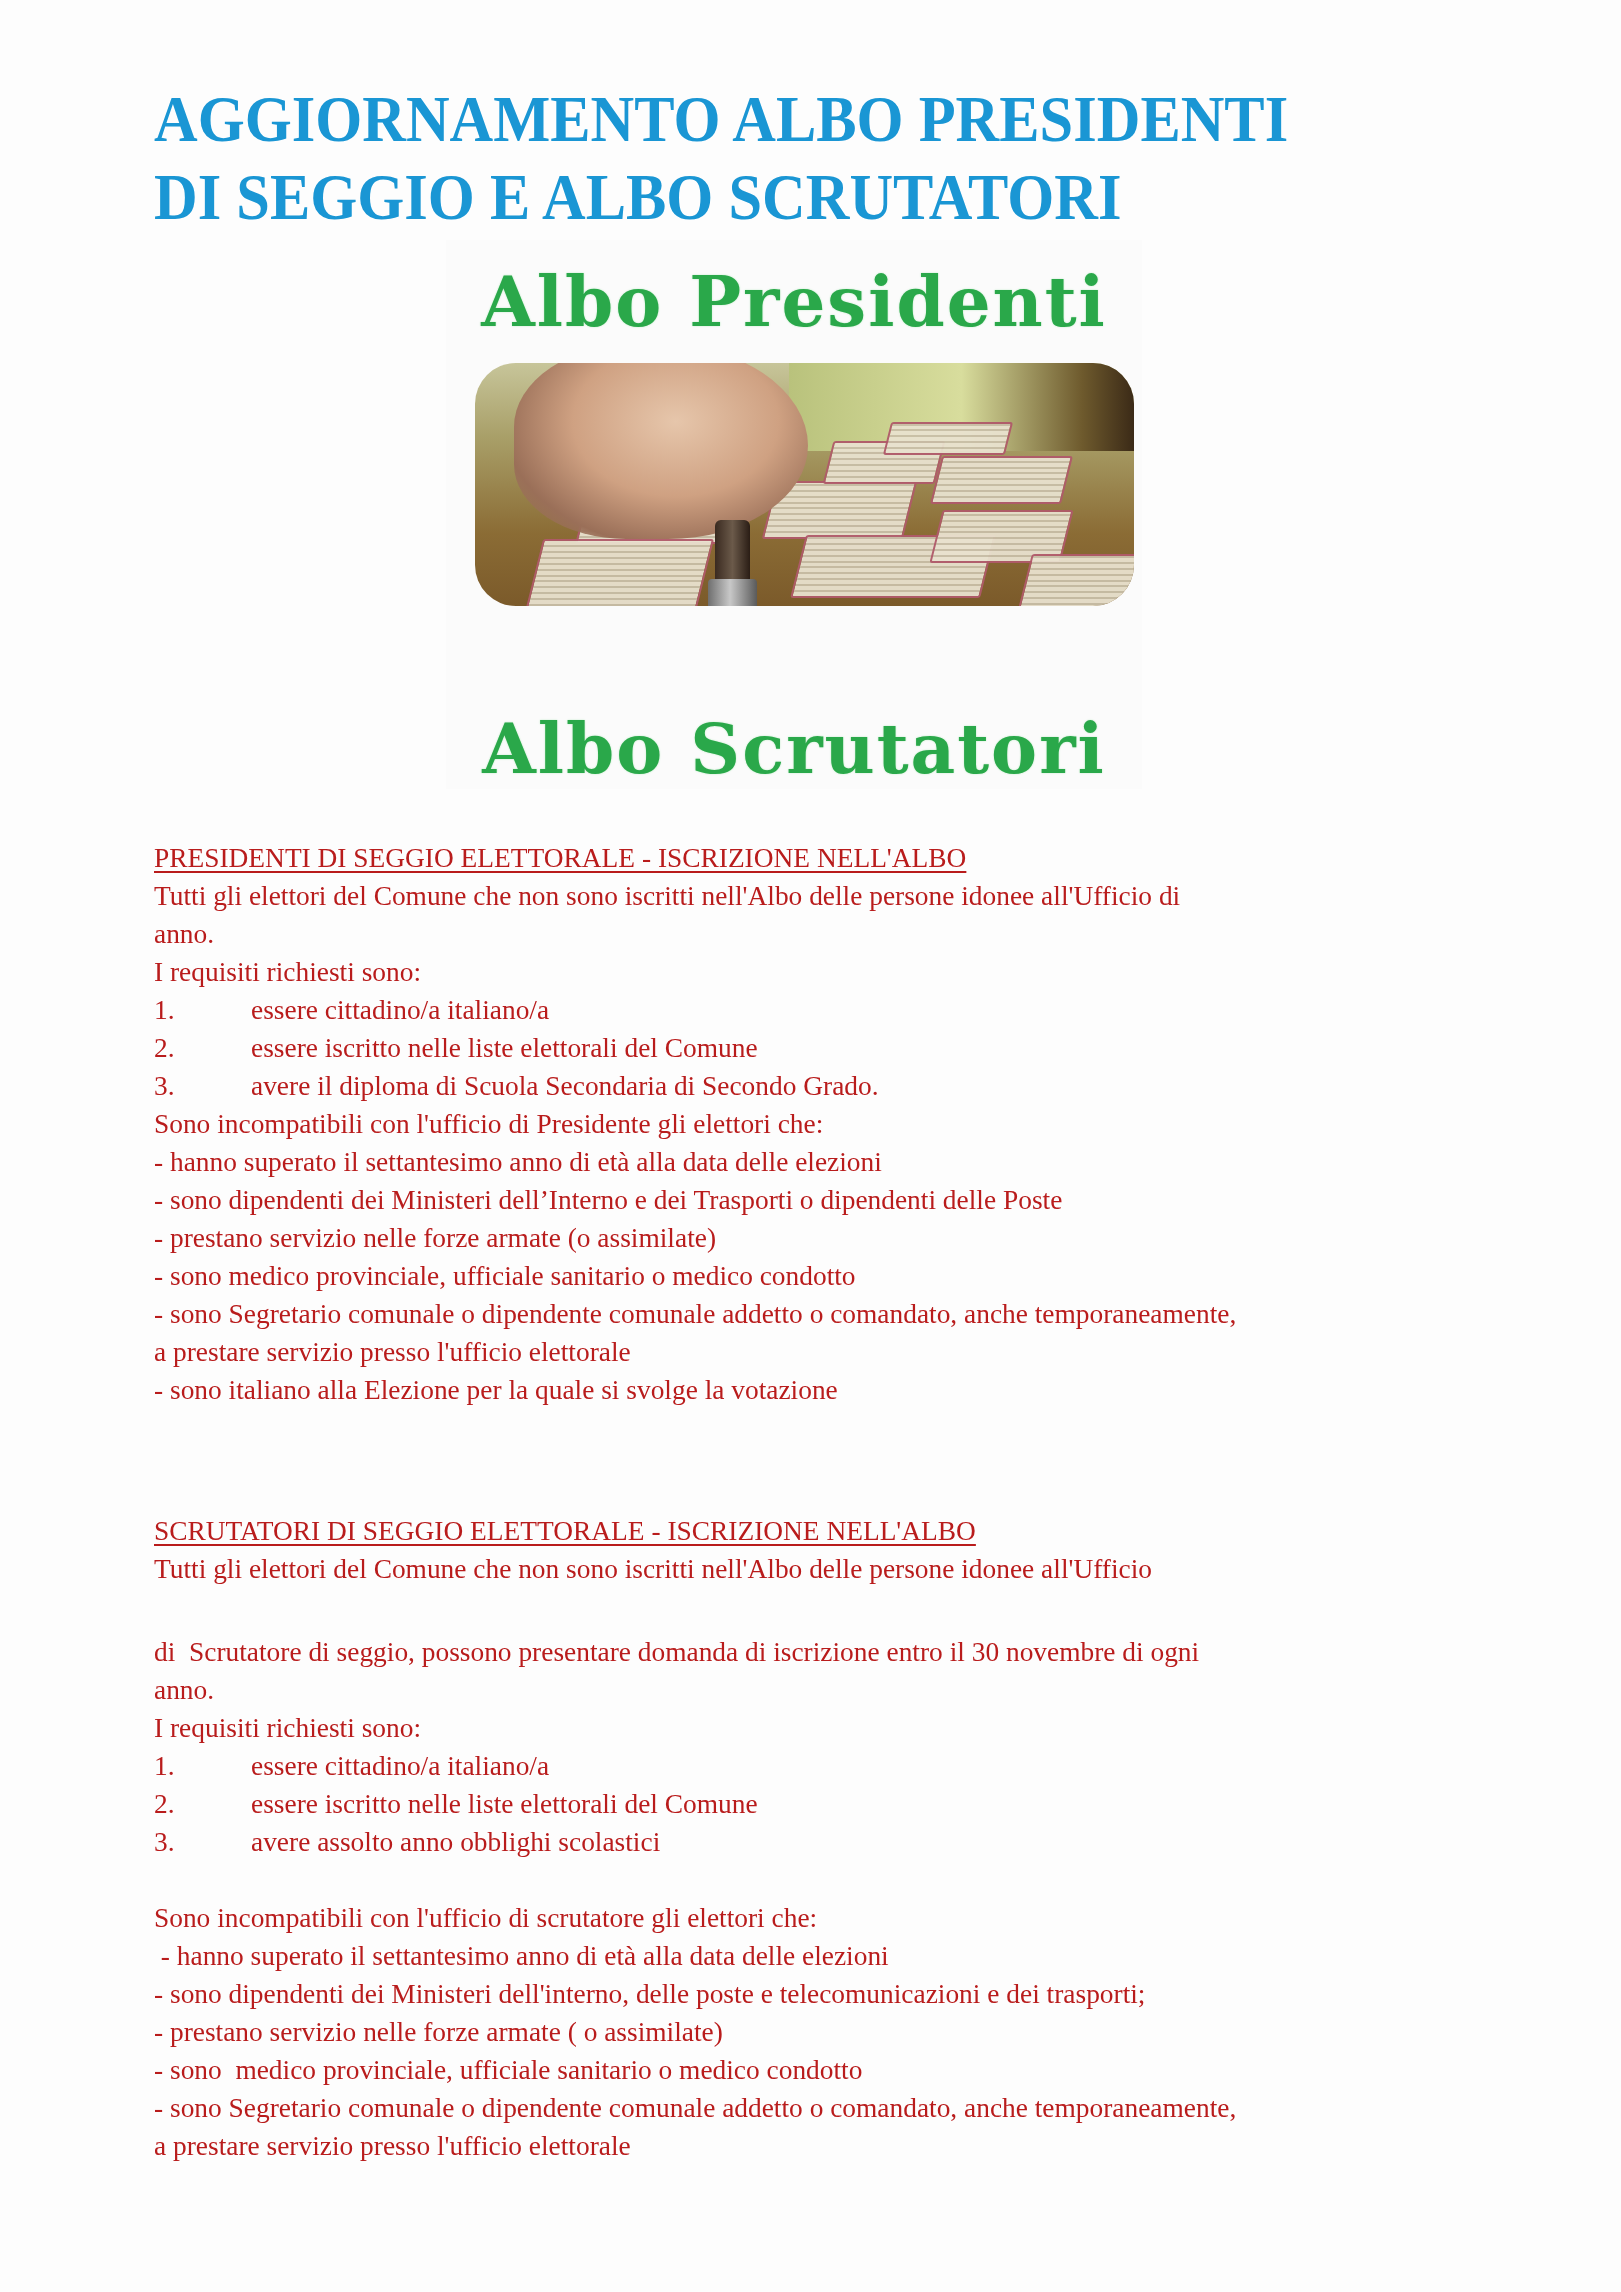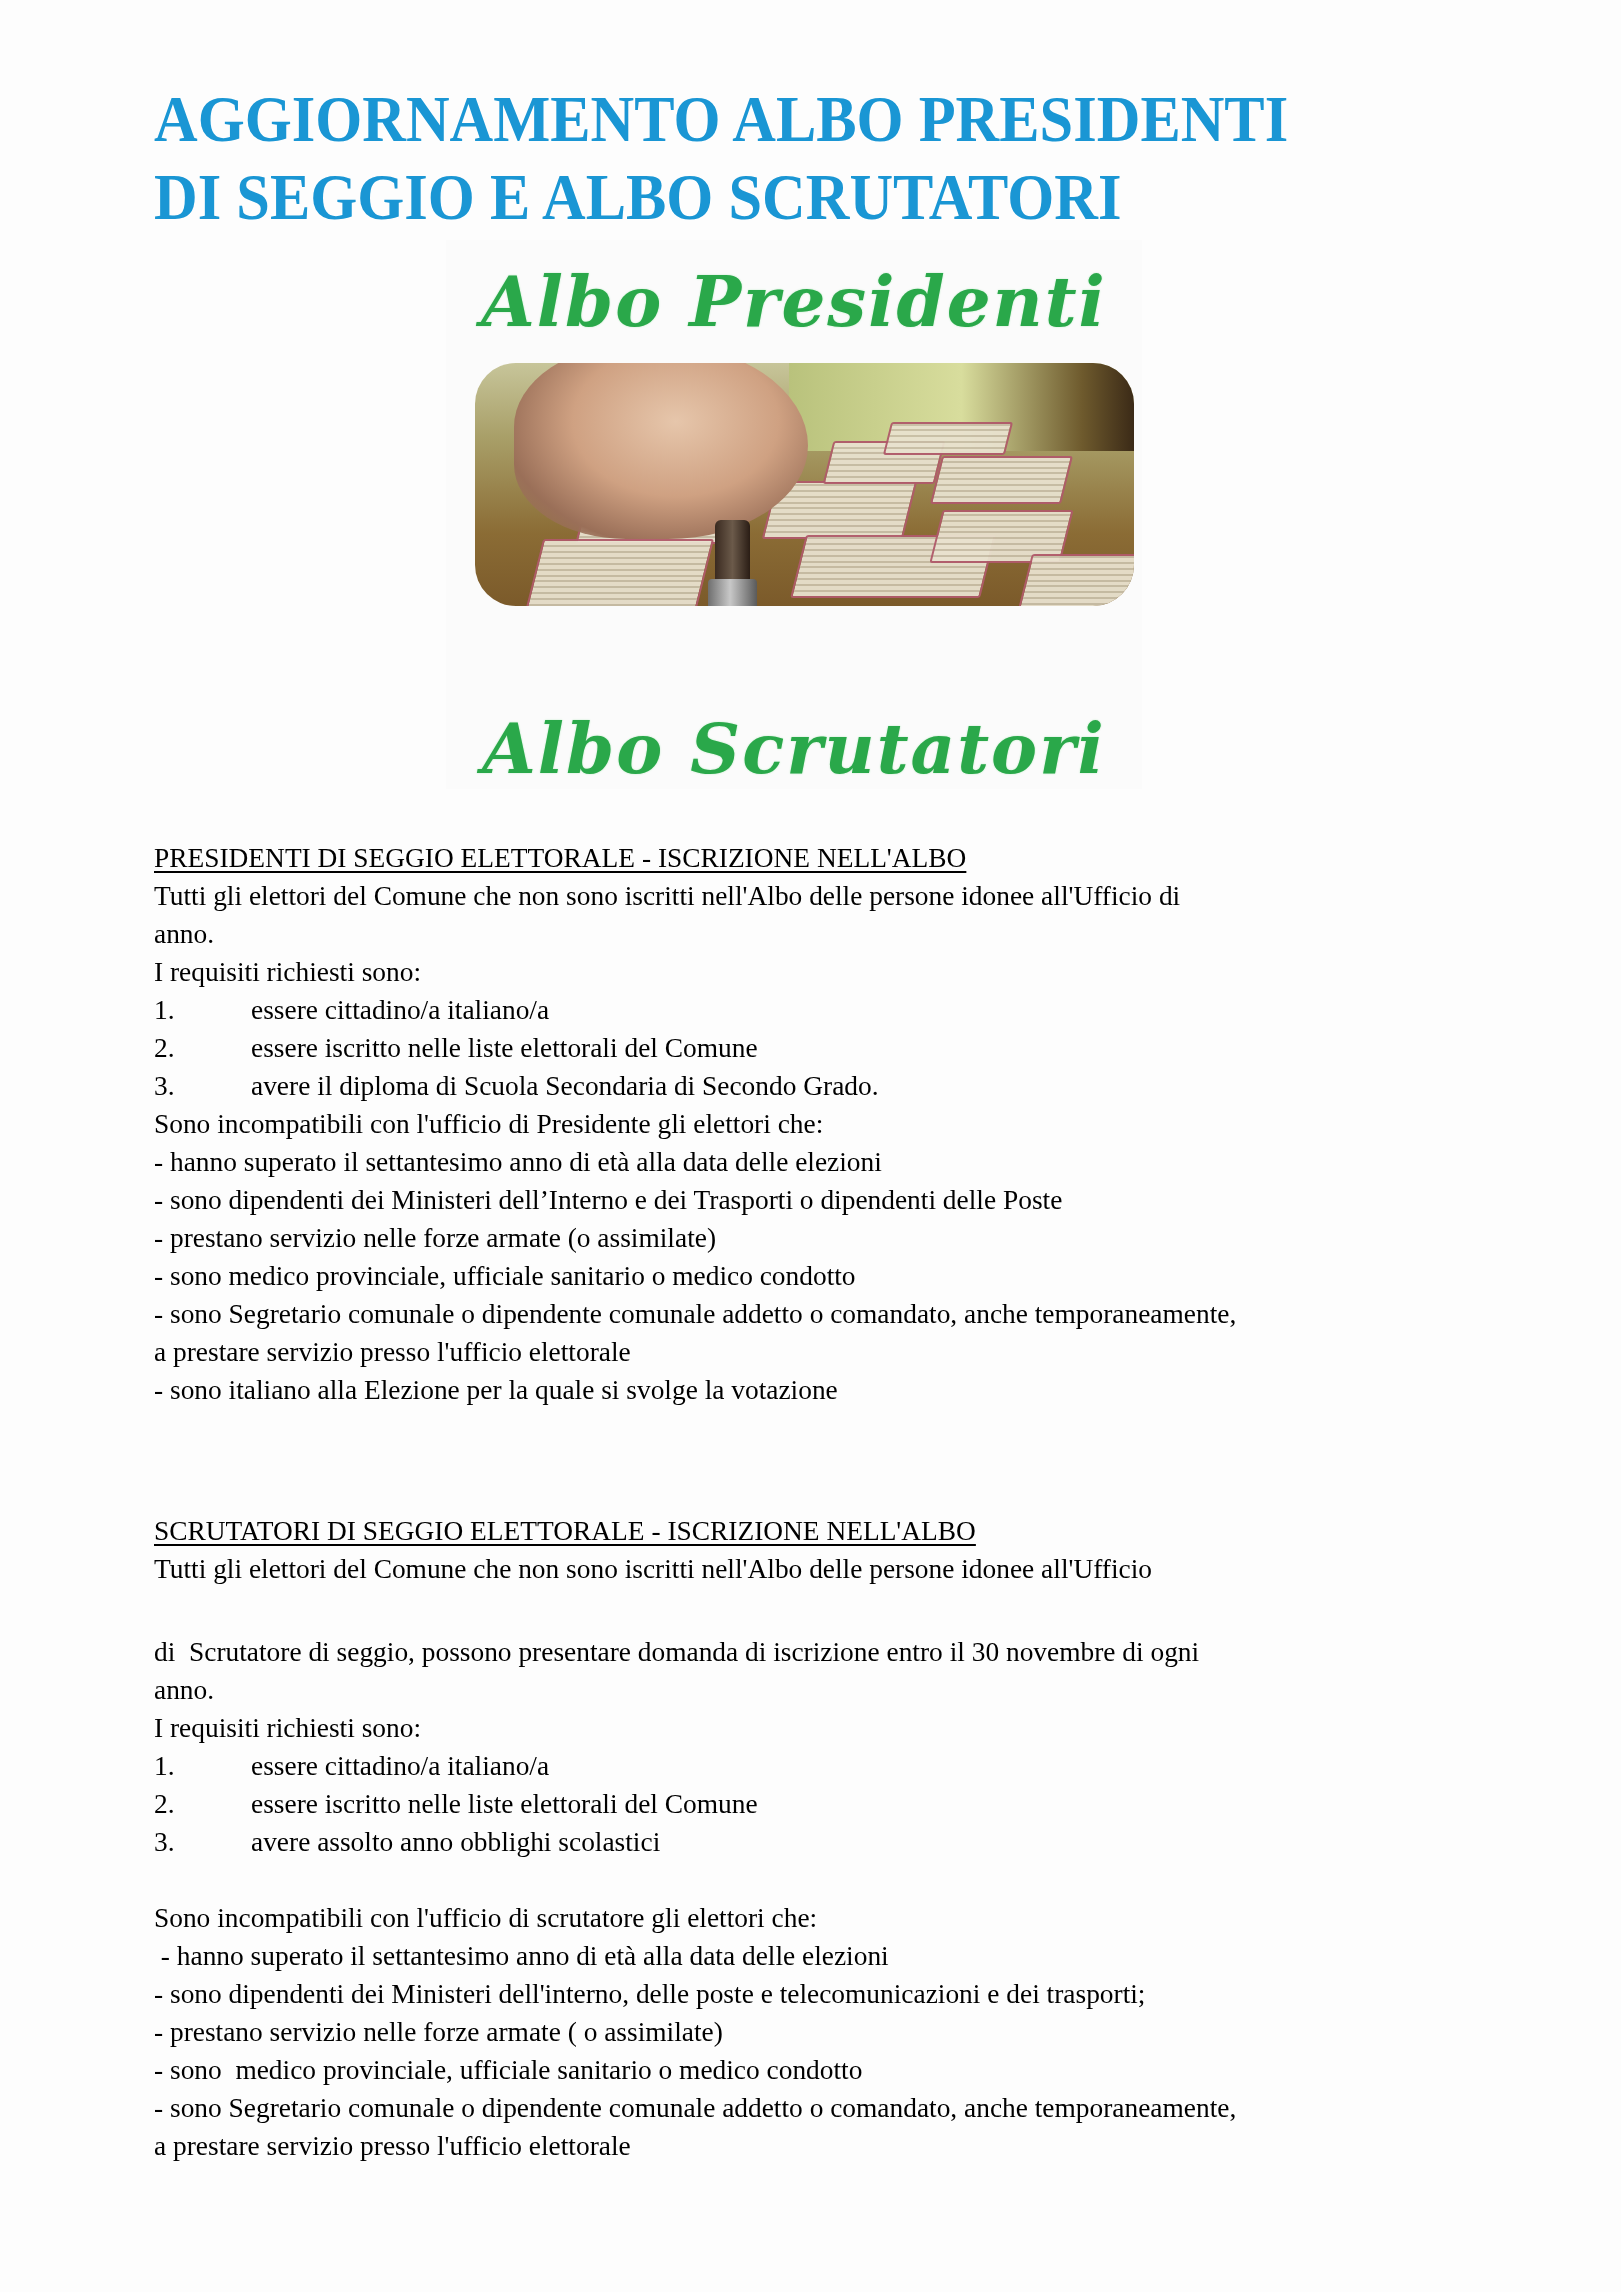--- a/index.html
+++ b/index.html
@@ -24,21 +24,20 @@
       transform-origin: left top;
       white-space: nowrap;
     }
     .title span { display: block; }
 
     
     .picture {
       position: absolute; left: 446px; top: 240px;
       width: 696px; height: 549px;
       background: #fbfbfb;
-      font-style: italic;
     }
     .pic-caption {
       position: absolute; left: 0; width: 696px;
       text-align: center;
       font-family: "DejaVu Serif", serif;
       font-weight: bold;
       font-size: 69px;
       color: #2aa84a;
       letter-spacing: 2px;
       line-height: 1;
@@ -79,21 +78,21 @@
       position: absolute; left: 233px; top: 216px; width: 49px; height: 39px;
       background: linear-gradient(90deg, #6f6f6f, #c8c8c8 45%, #5a5a5a);
       border-radius: 3.9px;
     }
 
     
     .body-text {
       position: absolute; left: 154px; width: 1333px;
       font-size: 27.4px;
       line-height: 38px;
-      color: #000000;
+      color: #b91c1c;
     }
     .body-text p { margin: 0; white-space: nowrap; }
     .body-text .heading { text-decoration: underline; text-underline-offset: 3.9px; }
     .body-text .num-item { display: flex; }
     .body-text .num { width: 97px; flex: none; }
     .section-1 { top: 839px; }
     .section-2 { top: 1512px; }
     .spacer { height: 38px; }
   </style>
 </head>

